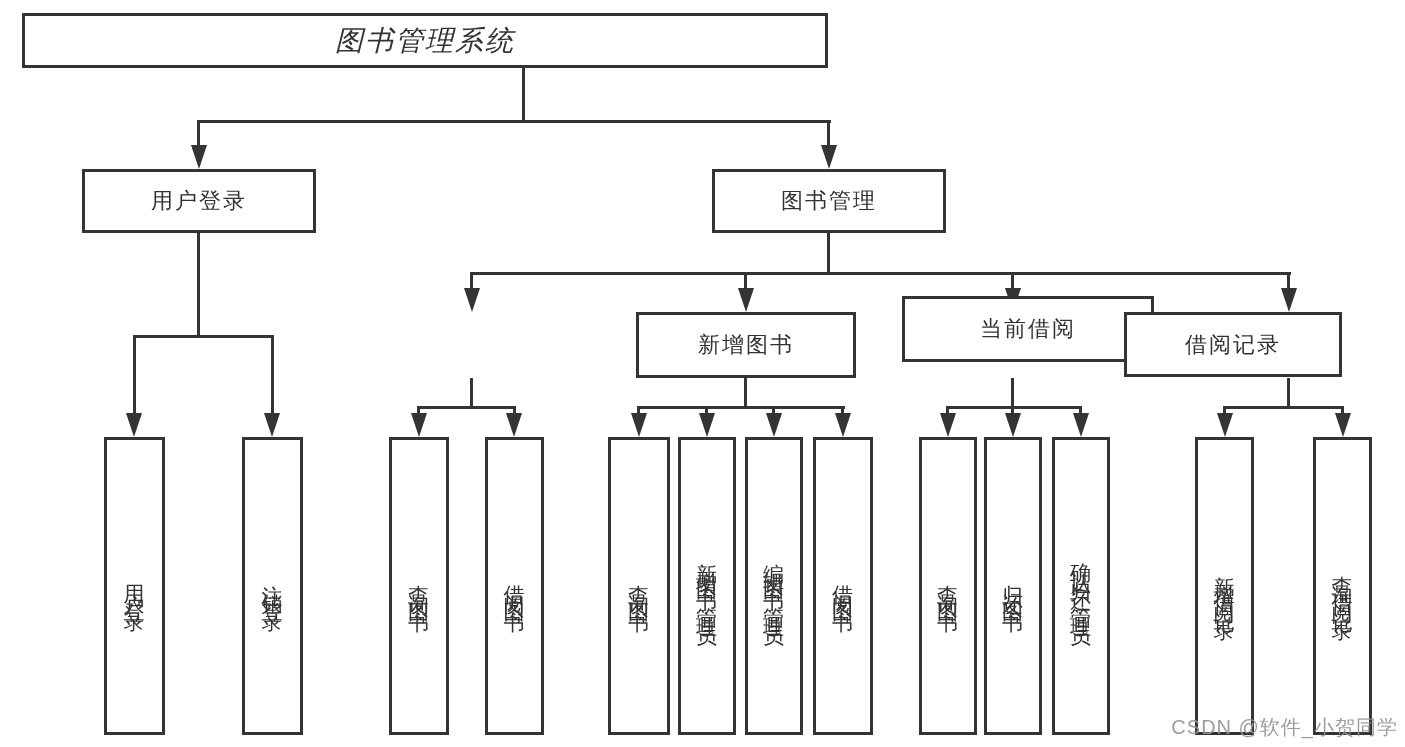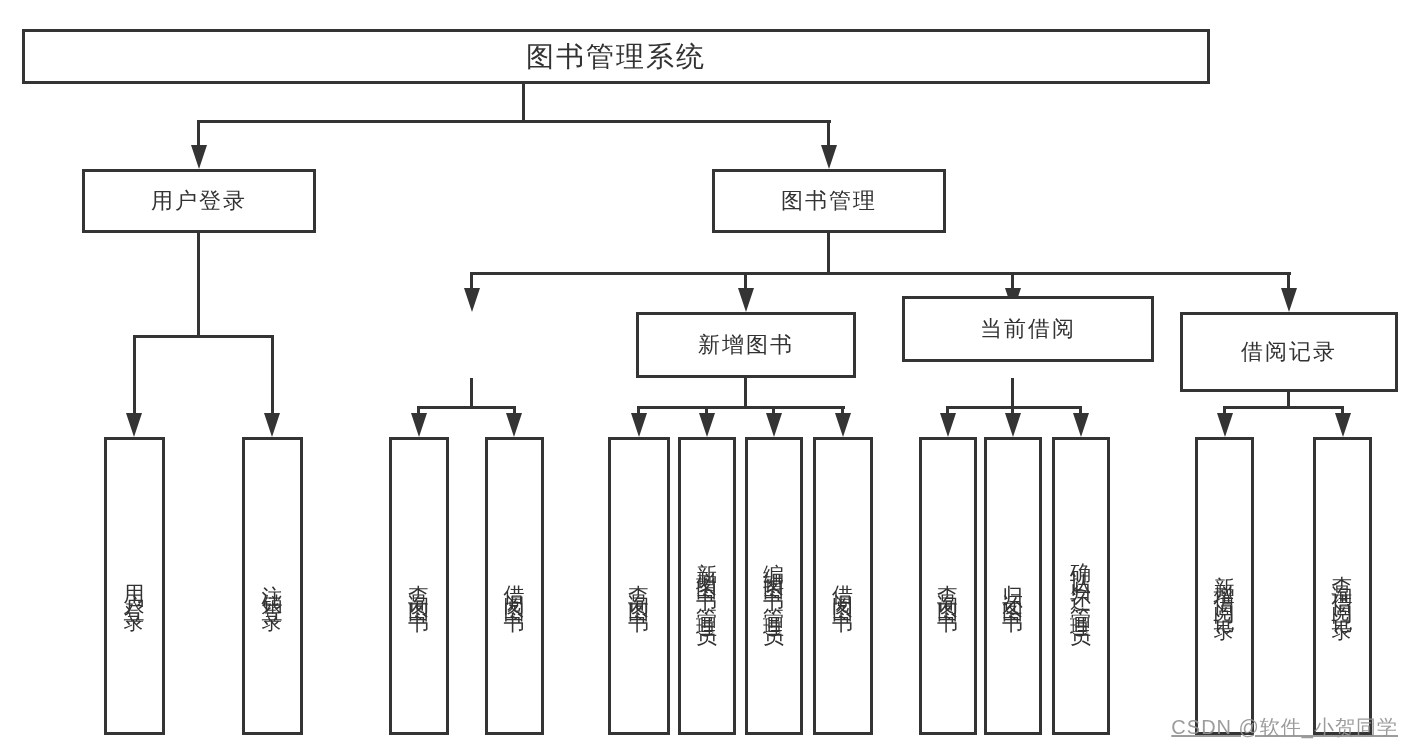--- a/index.html
+++ b/index.html
@@ -42,47 +42,46 @@
     z-index:1;
   }
   .watermark{
     position:absolute;
     right:7px;top:714px;
     font-size:20px;
     color:rgba(148,148,148,0.92);
     letter-spacing:1px;
     z-index:6;
     white-space:nowrap;
-    text-decoration:underline;
   }
 </style>
 </head>
 <body>
 
 <div id="canvas">
 
-  <div class="box root-box" style="left:22px;top:29px;width:1188px;height:55px;">
+  <div class="box root-box" style="left:22px;top:13px;width:806px;height:55px;font-style:italic;">
     <span class="lbl">图书管理系统</span>
   </div>
 
   <div class="box l2-box" style="left:82px;top:169px;width:234px;height:64px;">
     <span class="lbl">用户登录</span>
   </div>
 
   <div class="box l2-box" style="left:712px;top:169px;width:234px;height:64px;">
     <span class="lbl">图书管理</span>
   </div>
 
   <div class="box l3-box" style="left:636px;top:312px;width:220px;height:66px;">
     <span class="lbl">新增图书</span>
   </div>
   <div class="box l3-box" style="left:902px;top:296px;width:252px;height:66px;">
     <span class="lbl">当前借阅</span>
   </div>
-  <div class="box l3-box" style="left:1180px;top:312px;width:218px;height:80px;">
+  <div class="box l3-box" style="left:1124px;top:312px;width:218px;height:65px;">
     <span class="lbl">借阅记录</span>
   </div>
 
   <div class="box leaf" style="left:104px;top:437px;width:61px;height:298px;">
     <span class="lbl">用户登录</span>
   </div>
   <div class="box leaf" style="left:242px;top:437px;width:61px;height:298px;">
     <span class="lbl">注销登录</span>
   </div>
 

